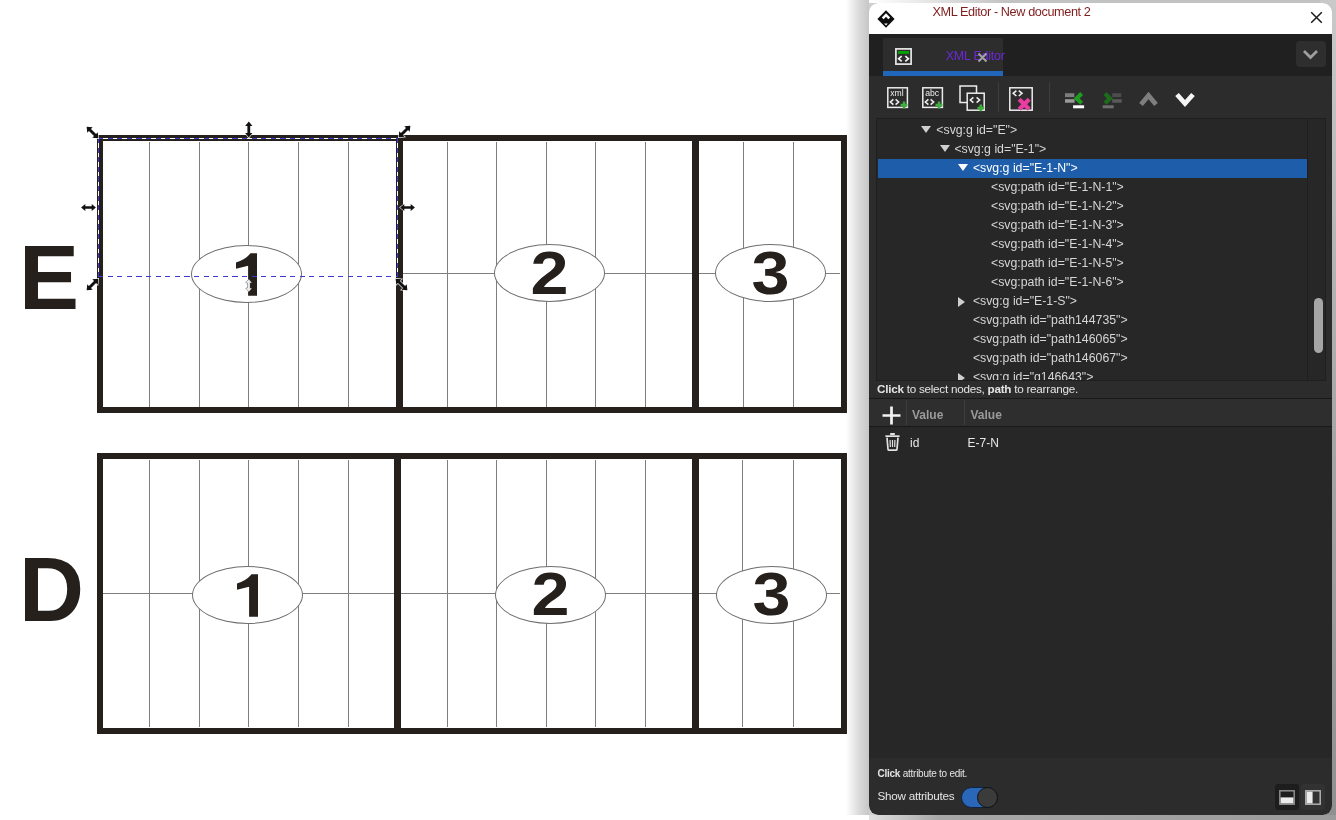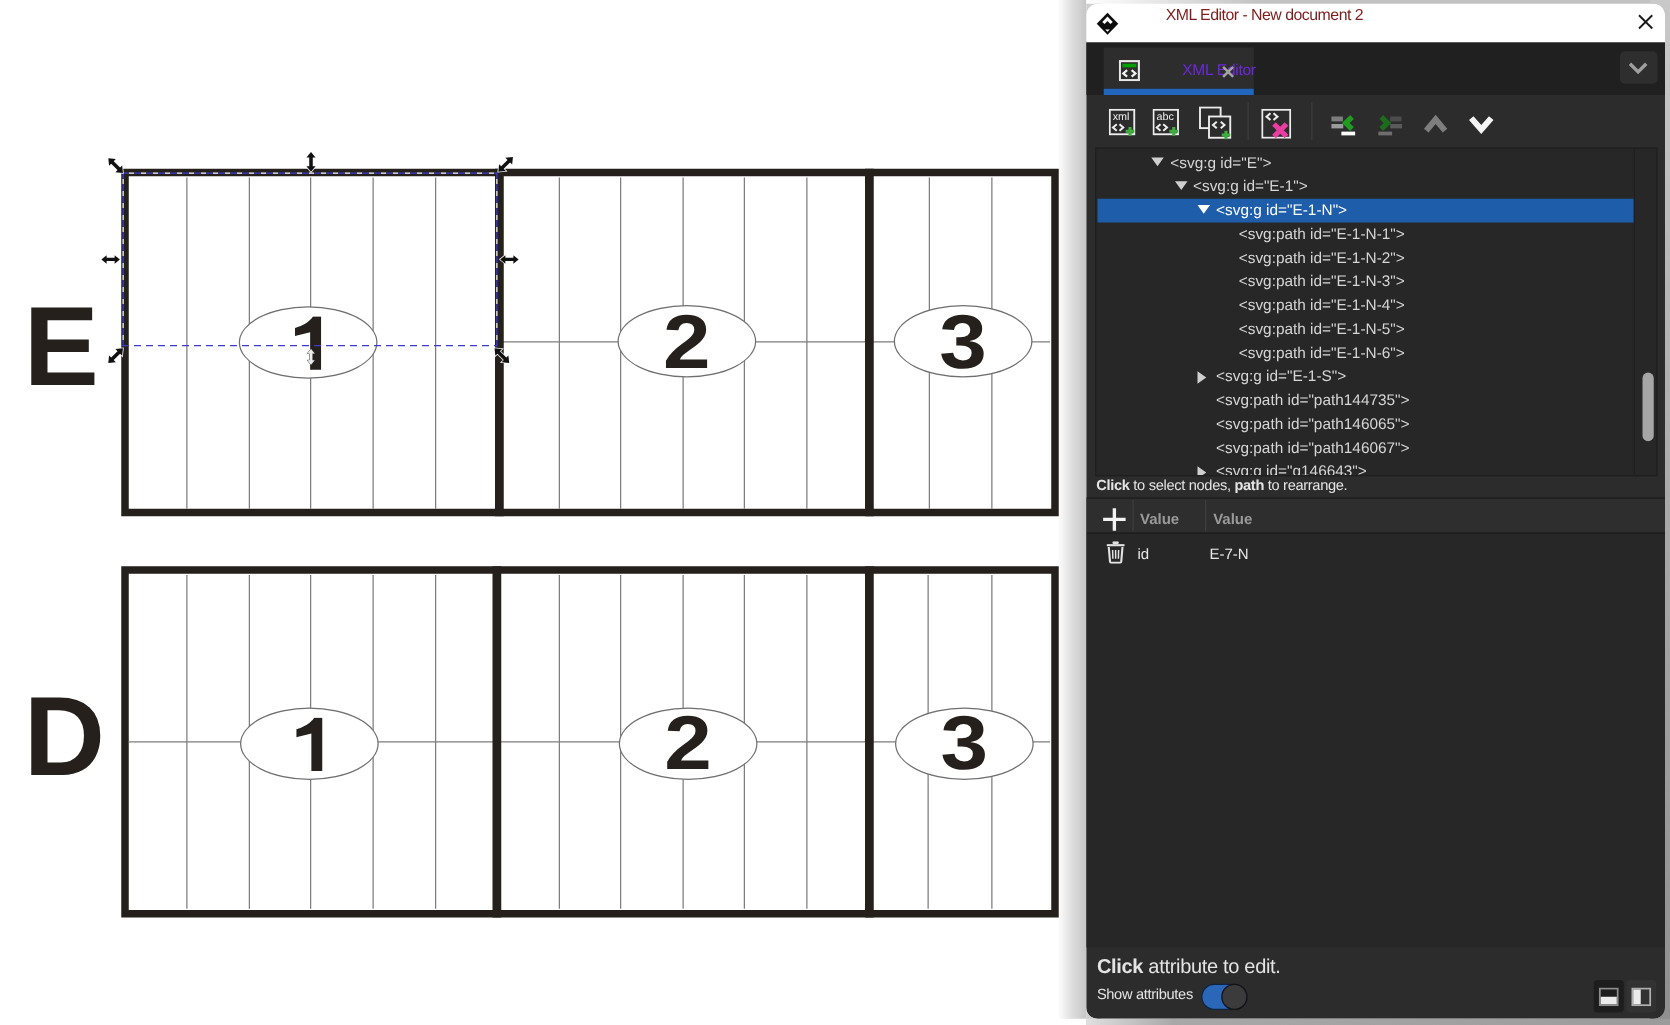--- a/index.html
+++ b/index.html
@@ -287,21 +287,21 @@
     <path d="M2 4.6 L3 16.2 Q3.1 17.2 4.1 17.2 L10.9 17.2 Q11.9 17.2 12 16.2 L13 4.6" fill="none" stroke="#e2e2e2" stroke-width="1.7"></path>
     <rect x="0.4" y="2.3" width="14.2" height="1.7" fill="#e2e2e2"></rect>
     <rect x="5" y="0" width="5" height="2.1" rx="0.8" fill="#e2e2e2"></rect>
     <path d="M5.1 7 L5.3 14 M7.5 7 L7.5 14 M9.9 7 L9.7 14" stroke="#e2e2e2" stroke-width="1.2"></path>
   </svg>
 
   <div class="abs" style="left:41px;top:433px;height:15px;line-height:15px;font-size:12px;color:#e8e8e8;">id</div>
 
   <div class="abs" style="left:98.5px;top:433px;height:15px;line-height:15px;font-size:12px;color:#e8e8e8;">E-7-N</div>
 
-  <div class="abs" style="left:8.5px;top:763px;height:16px;line-height:16px;font-size:16px;letter-spacing:-0.25px;color:#e4e4e4;"><b>Click</b> attribute to edit.</div>
+  <div class="abs" style="left:8.5px;top:763px;height:16px;line-height:16px;font-size:10px;letter-spacing:-0.25px;color:#e4e4e4;"><b>Click</b> attribute to edit.</div>
 
   <div class="abs" style="left:8.5px;top:784.5px;height:16px;line-height:16px;font-size:11.7px;letter-spacing:-0.25px;color:#e4e4e4;">Show attributes</div>
 
   <div class="abs" style="left:91.5px;top:783.5px;width:37px;height:21.5px;border-radius:11px;background:#2a67b8;border:1px solid #10233f;box-sizing:border-box;"></div>
 
   <div class="abs" style="left:107.5px;top:783.5px;width:21.5px;height:21.5px;border-radius:50%;background:#3b3b3b;border:1px solid #121212;box-sizing:border-box;"></div>
 
   <div class="abs" style="left:405.5px;top:781px;width:24.5px;height:25.5px;border-radius:3px;background:#1d1d1d;"></div>
   <svg class="abs" style="left:409.5px;top:786.5px;" width="16" height="15" viewBox="0 0 16 15">
     <rect x="0.8" y="0.8" width="14.4" height="13.4" fill="none" stroke="#8d8d8d" stroke-width="1.5"></rect>

